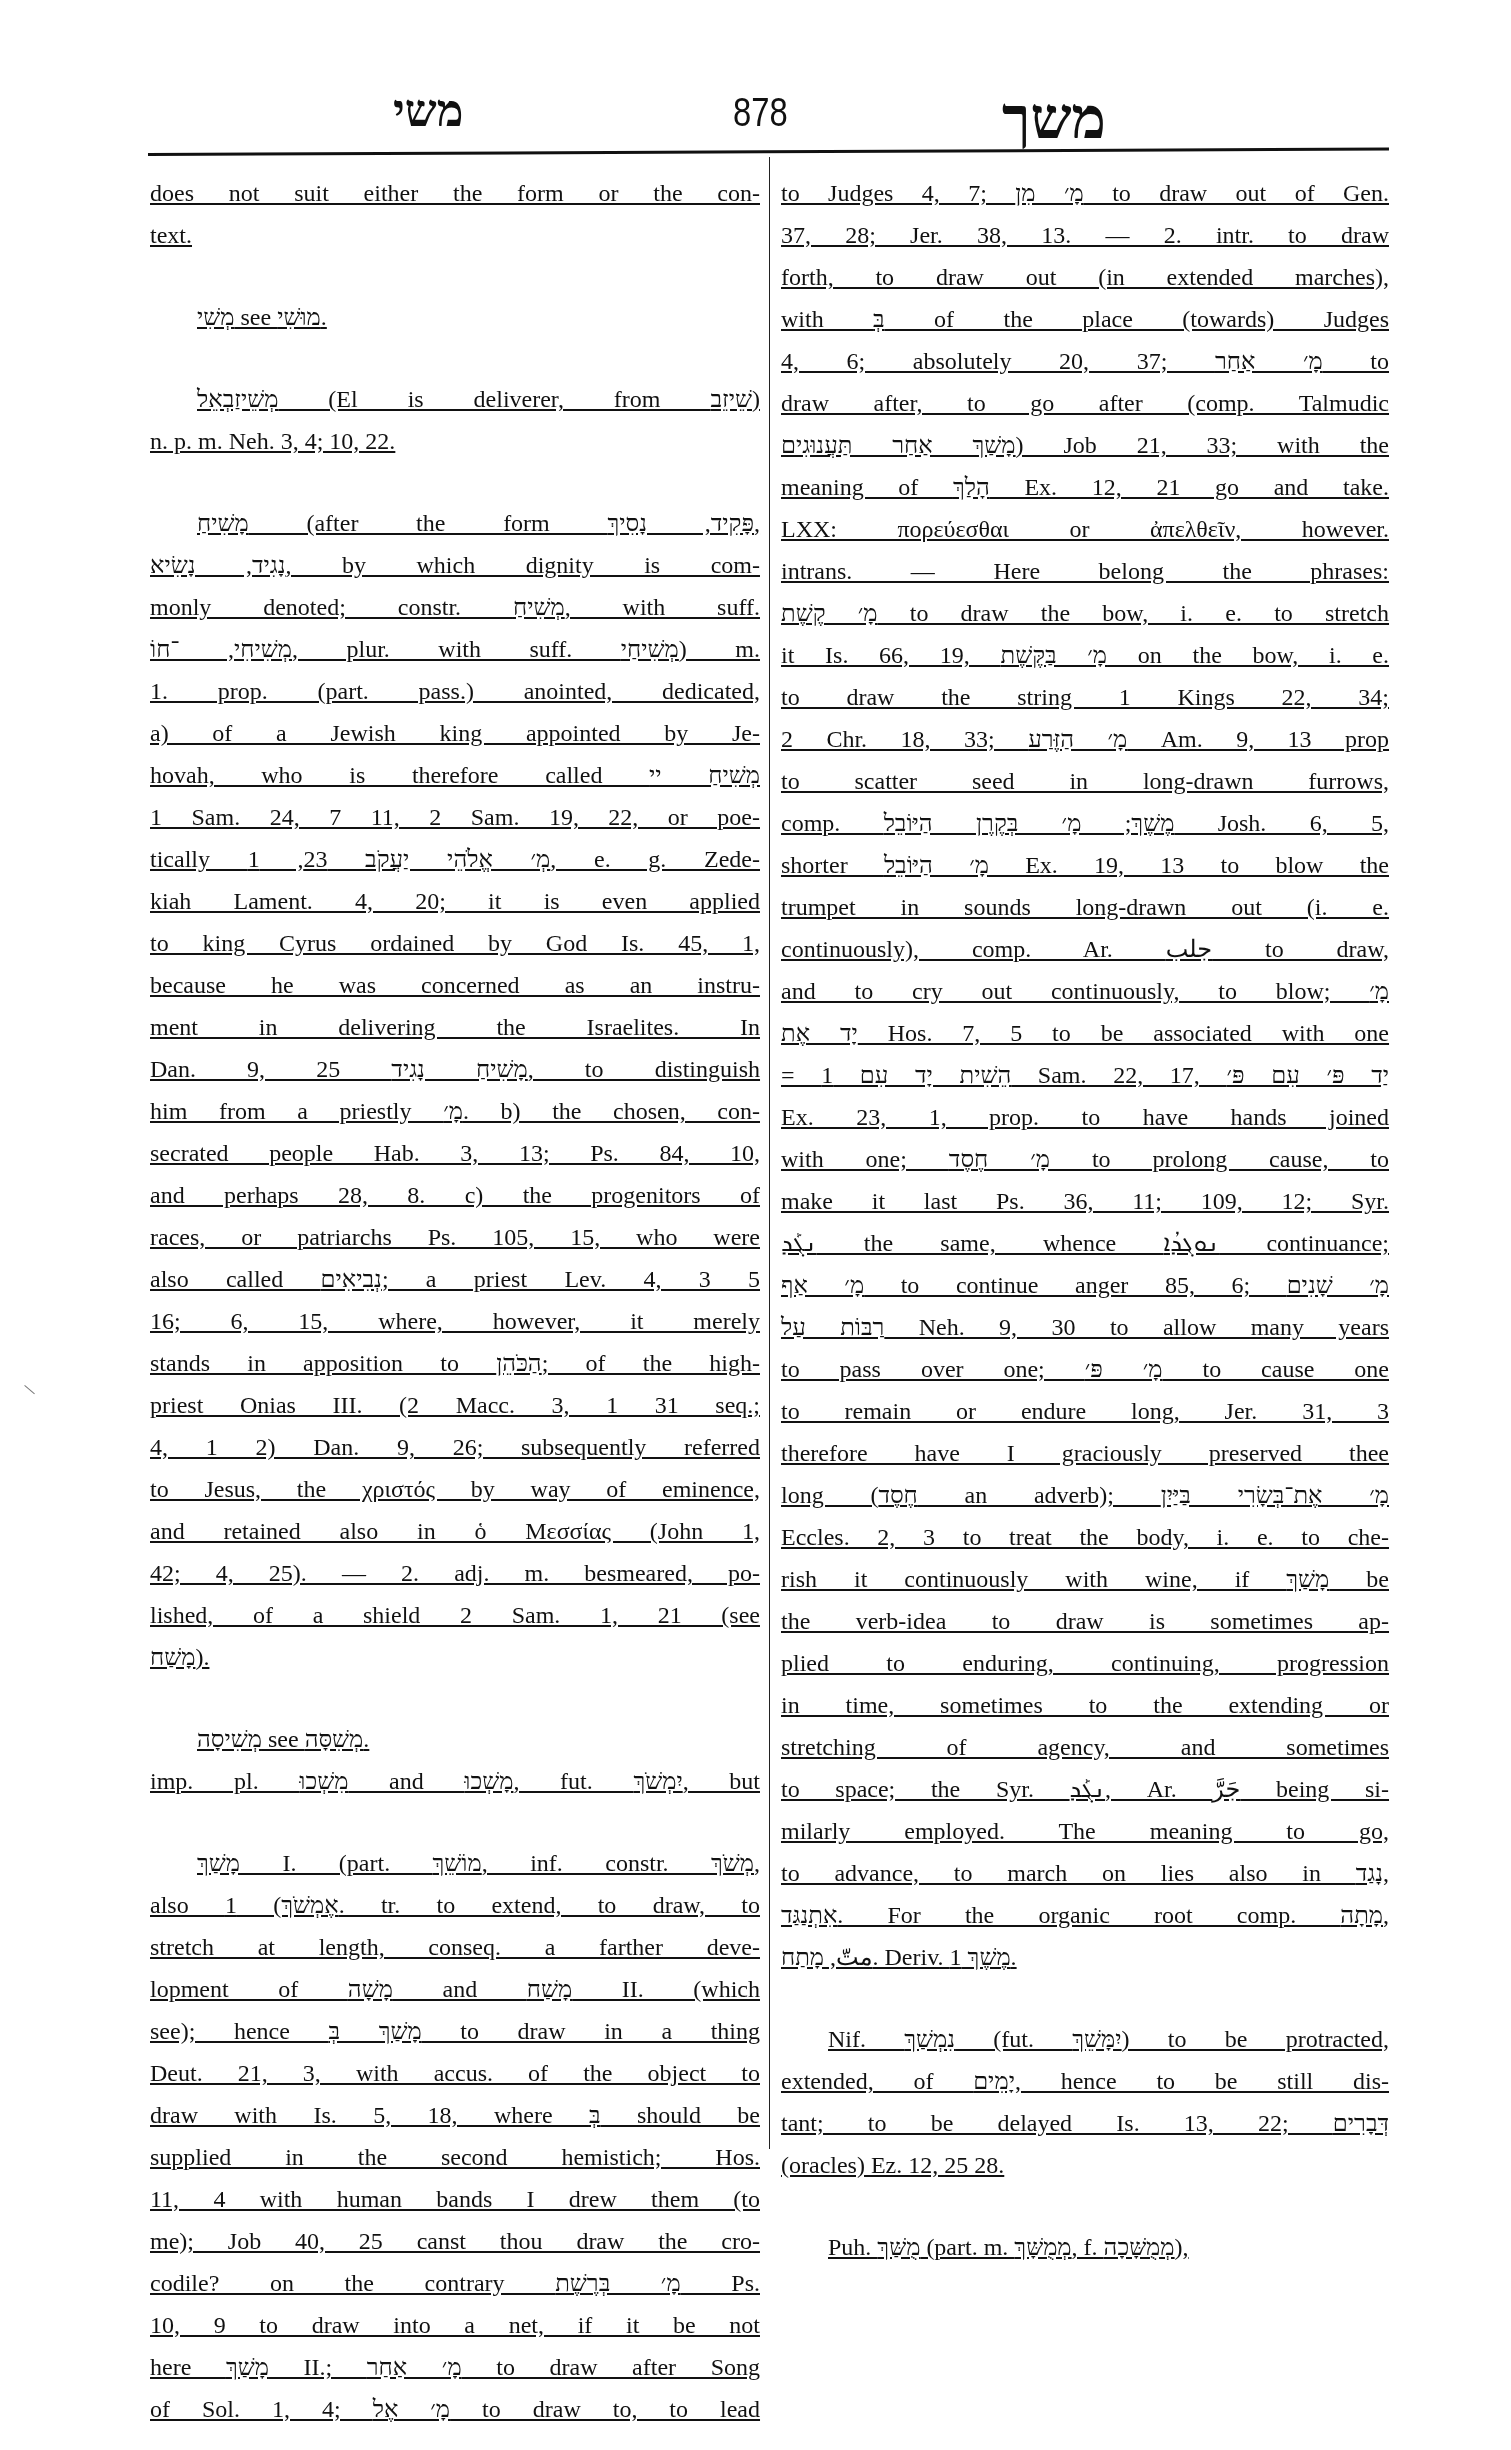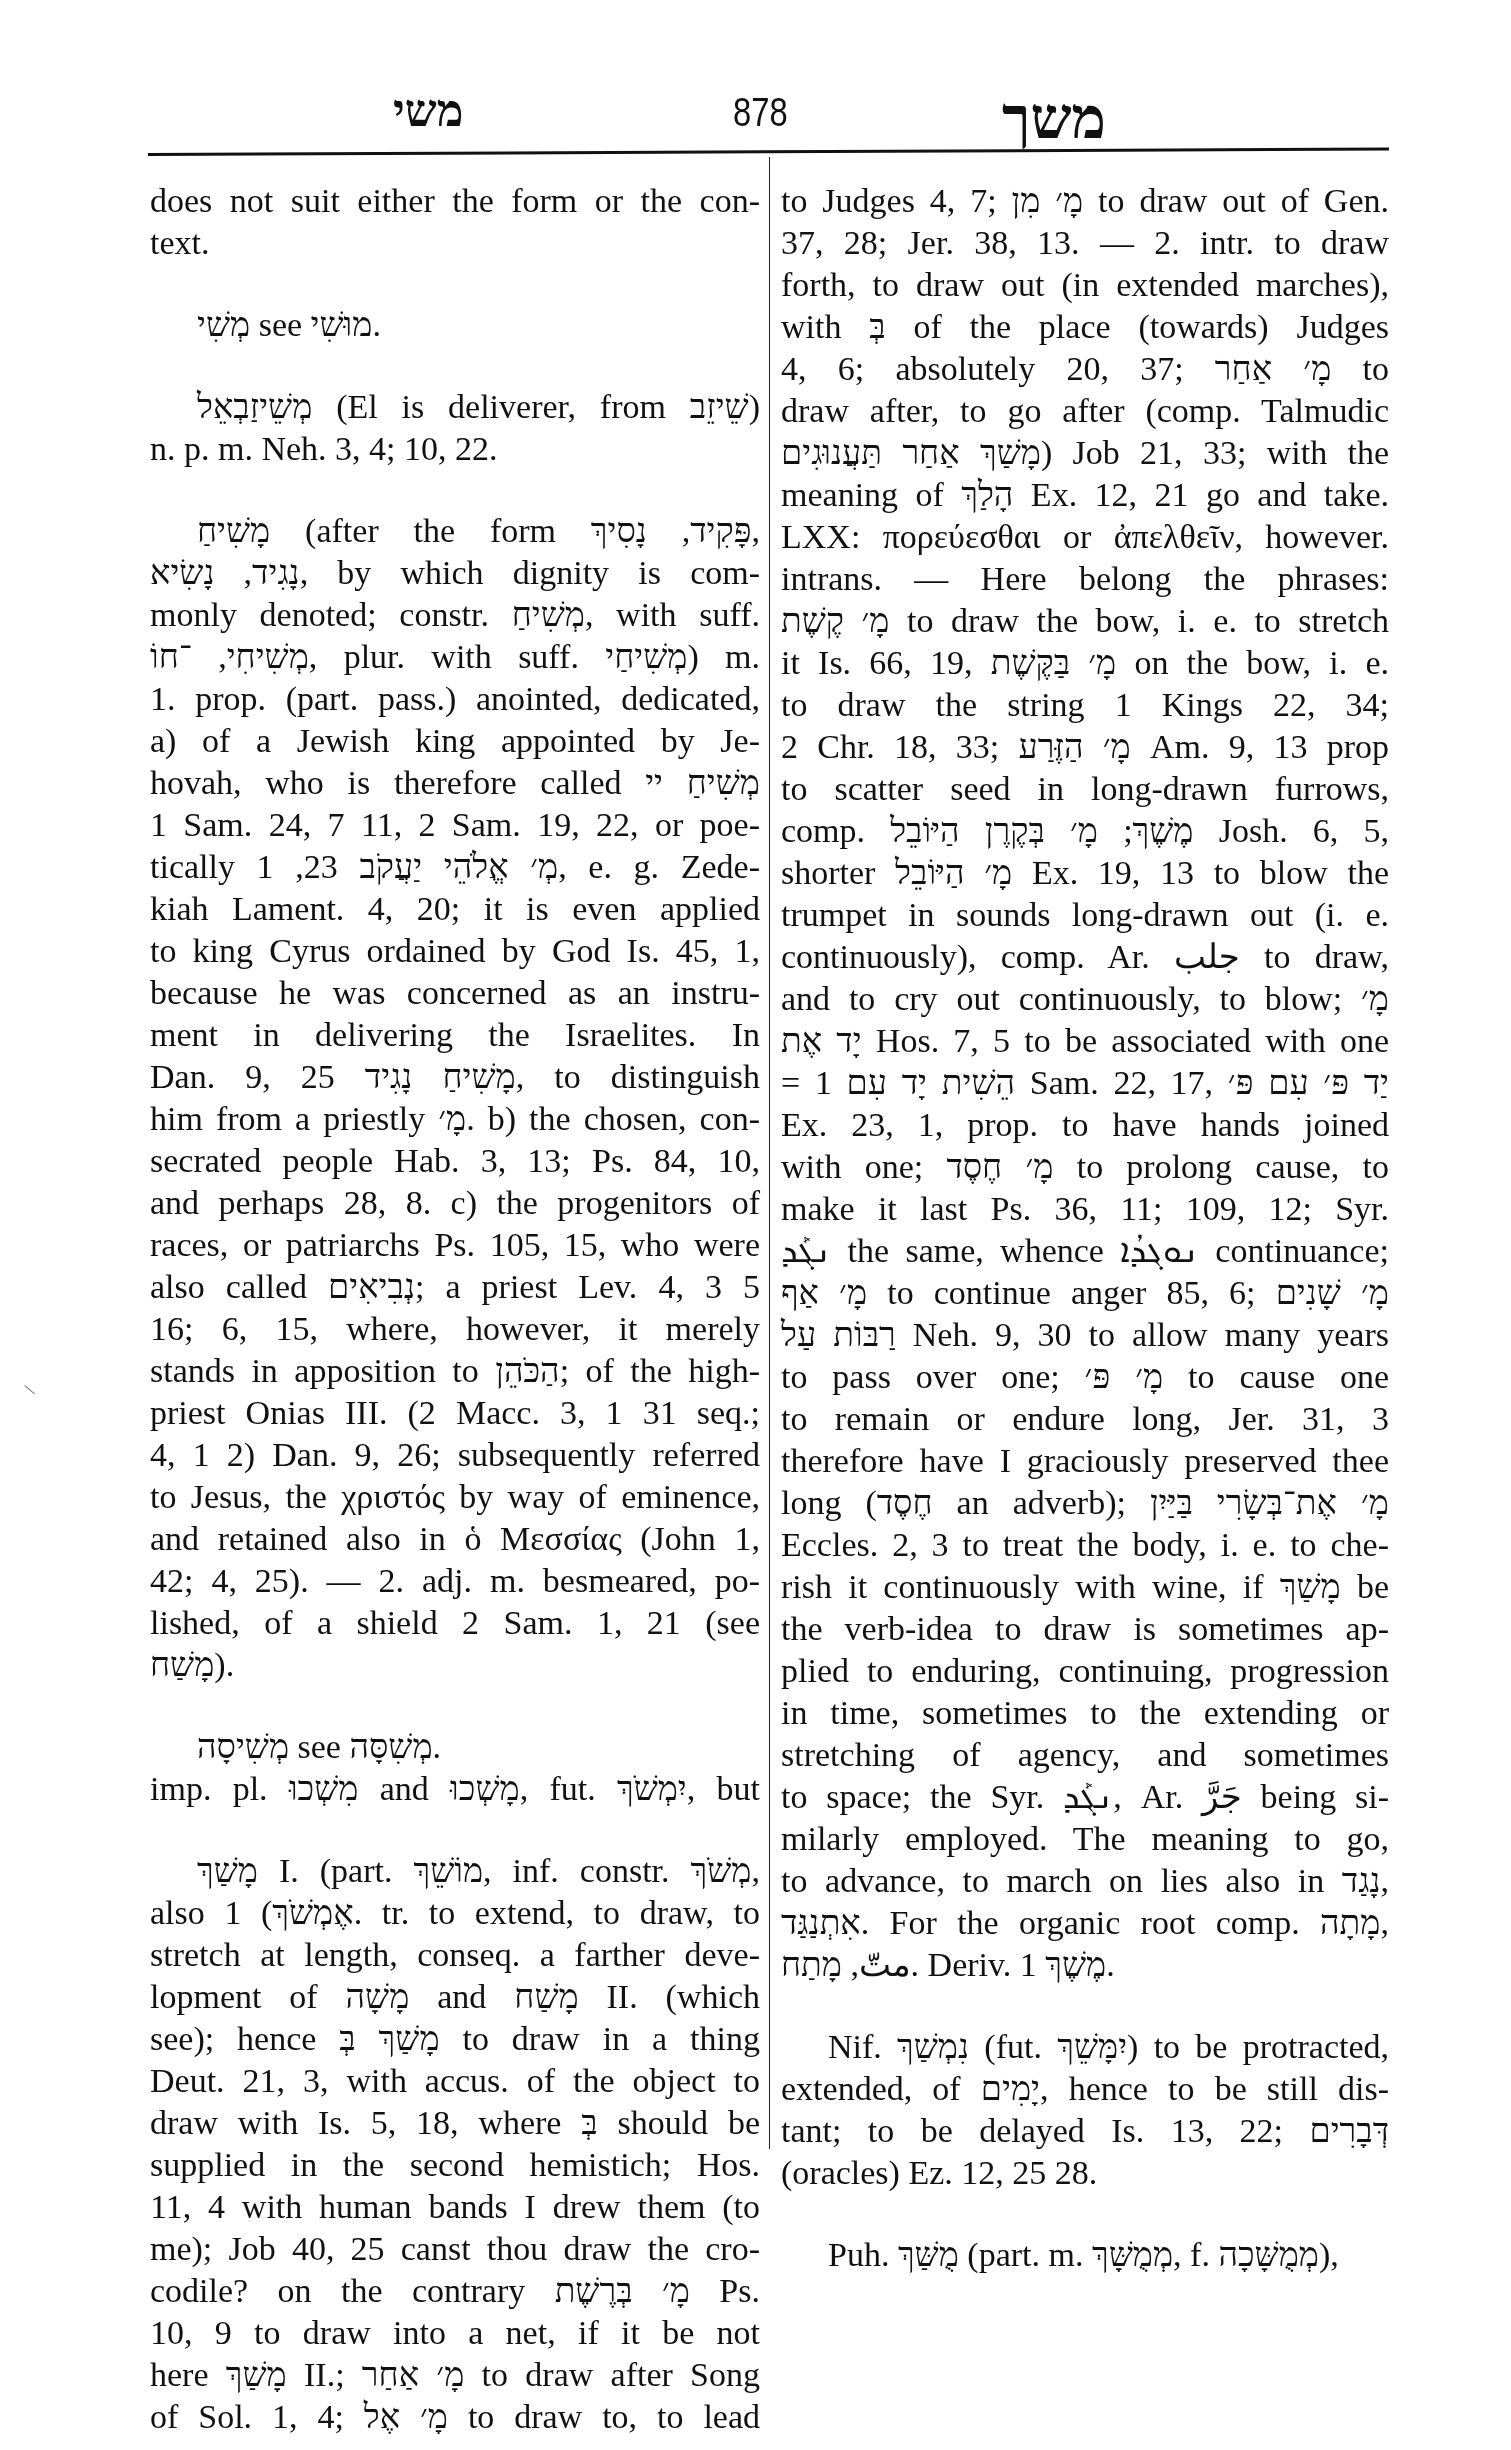--- a/index.html
+++ b/index.html
@@ -7,21 +7,21 @@
     width: 1512px; height: 2450px; position: relative; overflow: hidden;
     font-family: "Liberation Serif", "DejaVu Serif", serif;
     color: #111111;
   }
   .page-header { position: absolute; top: 85px; left: 148px; width: 1241px; height: 70px; }
   .hdr-left-word { position: absolute; left: 245px; top: 0; font-size: 45px; font-weight: bold; direction: rtl; text-align: center; }
   .hdr-page-num { position: absolute; left: 585px; top: 3.6px; font-size: 41px; font-family: "Liberation Sans", sans-serif; font-stretch: condensed; transform: scaleX(0.8); transform-origin: left; }
   .hdr-right-word { position: absolute; left: 854px; top: 0; font-size: 58px; font-weight: bold; direction: rtl; }
   .header-rule { position: absolute; top: 153px; left: 148px; width: 1241px; height: 2.7px; background: #111; transform: rotate(-0.25deg); transform-origin: left; }
   .column-divider { position: absolute; top: 157px; left: 769px; width: 1.3px; height: 1992px; background: #222; }
-  .column { position: absolute; top: 180px; font-size: 34px; line-height: 42px; text-align: justify; }
+  .column { position: absolute; top: 172px; font-size: 24px; line-height: 42px; text-align: justify; text-decoration: underline; }
   .col-left { left: 150px; width: 610px; }
   .col-right { left: 781px; width: 608px; }
   .line { display: block; white-space: nowrap; text-align-last: justify; text-align: justify; height: 42px; overflow: visible; }
   .line.last { text-align-last: left; }
   .indent { padding-left: 47px; margin-top: 40px; }
   .margin-mark { position: absolute; left: 22.5px; top: 1389px; width: 12.6px; height: 1.3px; background: #777; transform: rotate(40deg); }
 </style>
 </head>
 <body>
 

